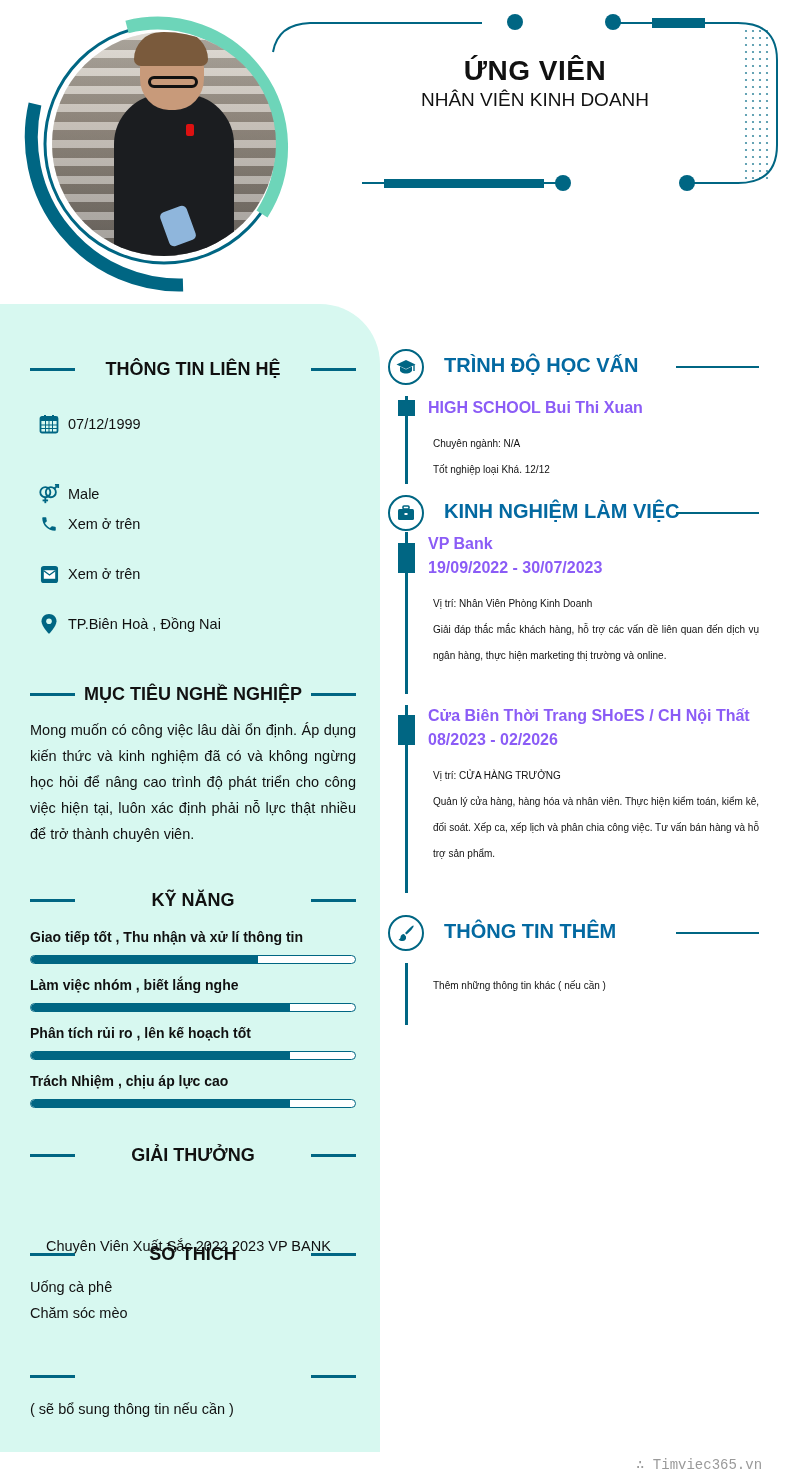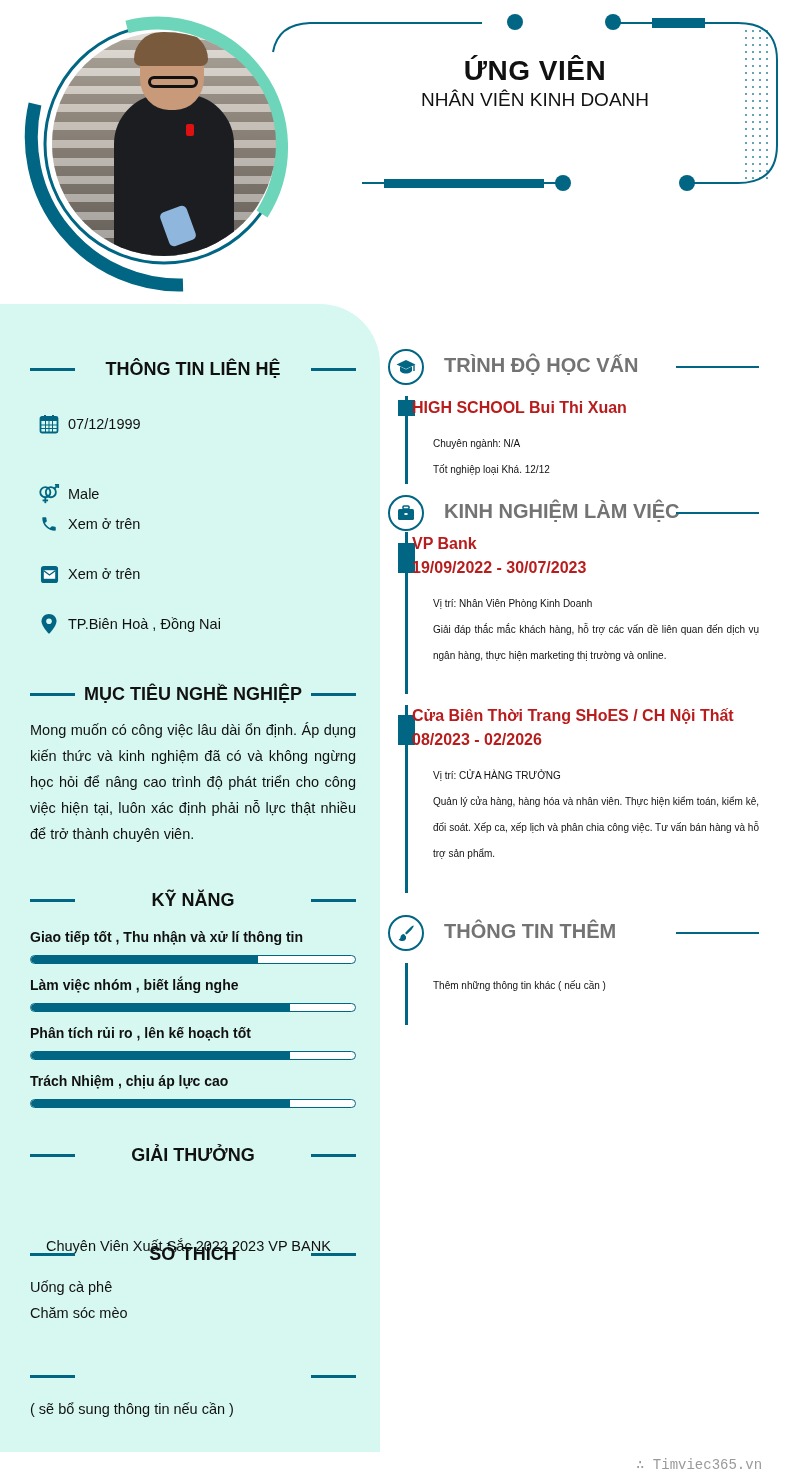--- a/index.html
+++ b/index.html
@@ -38,25 +38,25 @@
 
   .skill { position: absolute; left: 30px; width: 326px; font-weight: bold; }
   .skill .lbl { font-size: 14px; color: #111; height: 20px; }
   .skill .track { margin-top: 6px; width: 326px; height: 9px; border: 1.5px solid #006683; border-radius: 5px; background: #fff; overflow: hidden; }
   .skill .fill { height: 100%; background: #006683; border-radius: 4px 0 0 4px; }
 
   .plain { position: absolute; left: 30px; font-size: 14.5px; color: #111; }
 
   
   .rsec-icon { position: absolute; left: 388px; width: 36px; height: 36px; border: 2.5px solid #006683; border-radius: 50%; display: flex; align-items: center; justify-content: center; background: #fff; }
-  .rsec-title { position: absolute; left: 444px; font-size: 20px; font-weight: 700; color: #737373; }
+  .rsec-title { position: absolute; left: 444px; font-size: 20px; font-weight: 700; color: #0369a1; }
   .rsec-line { position: absolute; height: 2px; background: #006683; }
   .tl-line { position: absolute; left: 405px; width: 3px; background: #006683; }
   .tl-mark { position: absolute; left: 398px; width: 17px; background: #006683; }
-  .r-bold { position: absolute; left: 412px; font-size: 16px; font-weight: 700; color: #b91c1c; line-height: 24px; }
+  .r-bold { position: absolute; left: 428px; font-size: 16px; font-weight: 700; color: #8b5cf6; line-height: 24px; }
   .r-text { position: absolute; left: 433px; width: 326px; font-size: 10px; line-height: 26px; color: #111; text-align: justify; }
 
   .watermark { position: absolute; left: 636px; top: 1456px; font-family: "Liberation Mono", "DejaVu Sans Mono", monospace; font-size: 14px; color: #9a9a9a; }
 </style>
 </head>
 <body>
 
 <div class="avatar-wrap">
   <svg class="avatar-svg" width="320" height="300" viewBox="0 0 320 300">
 

